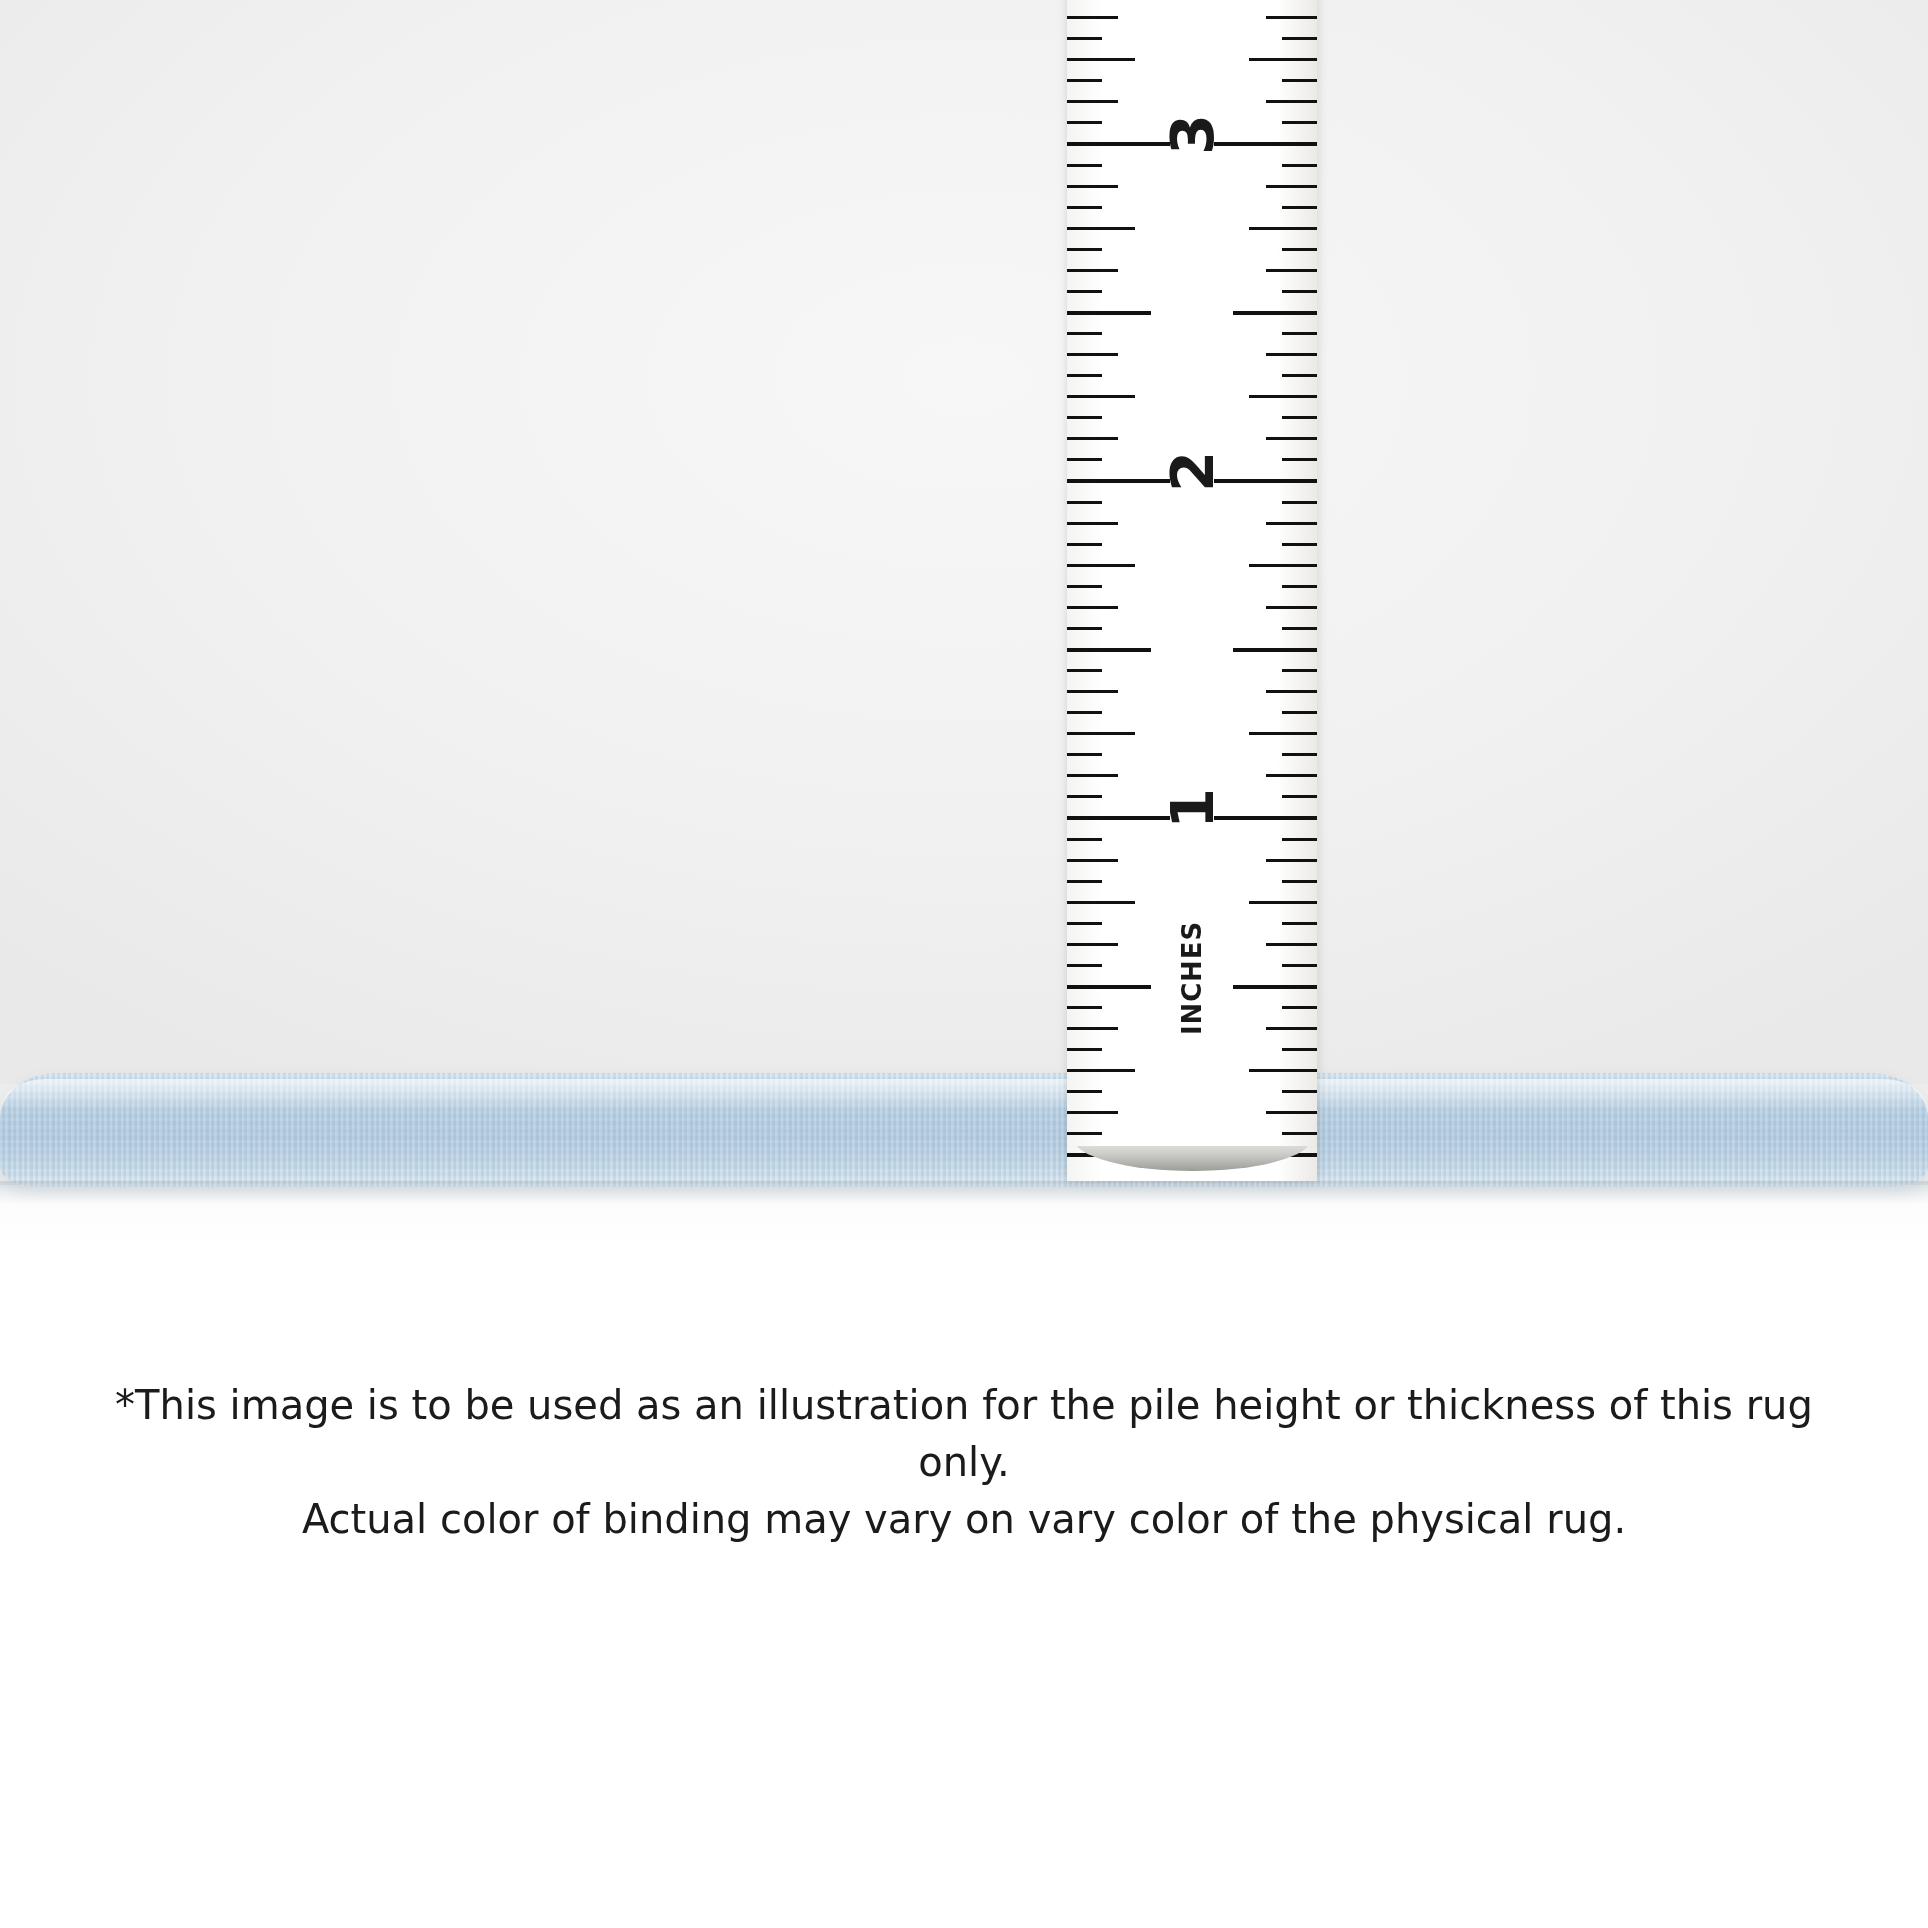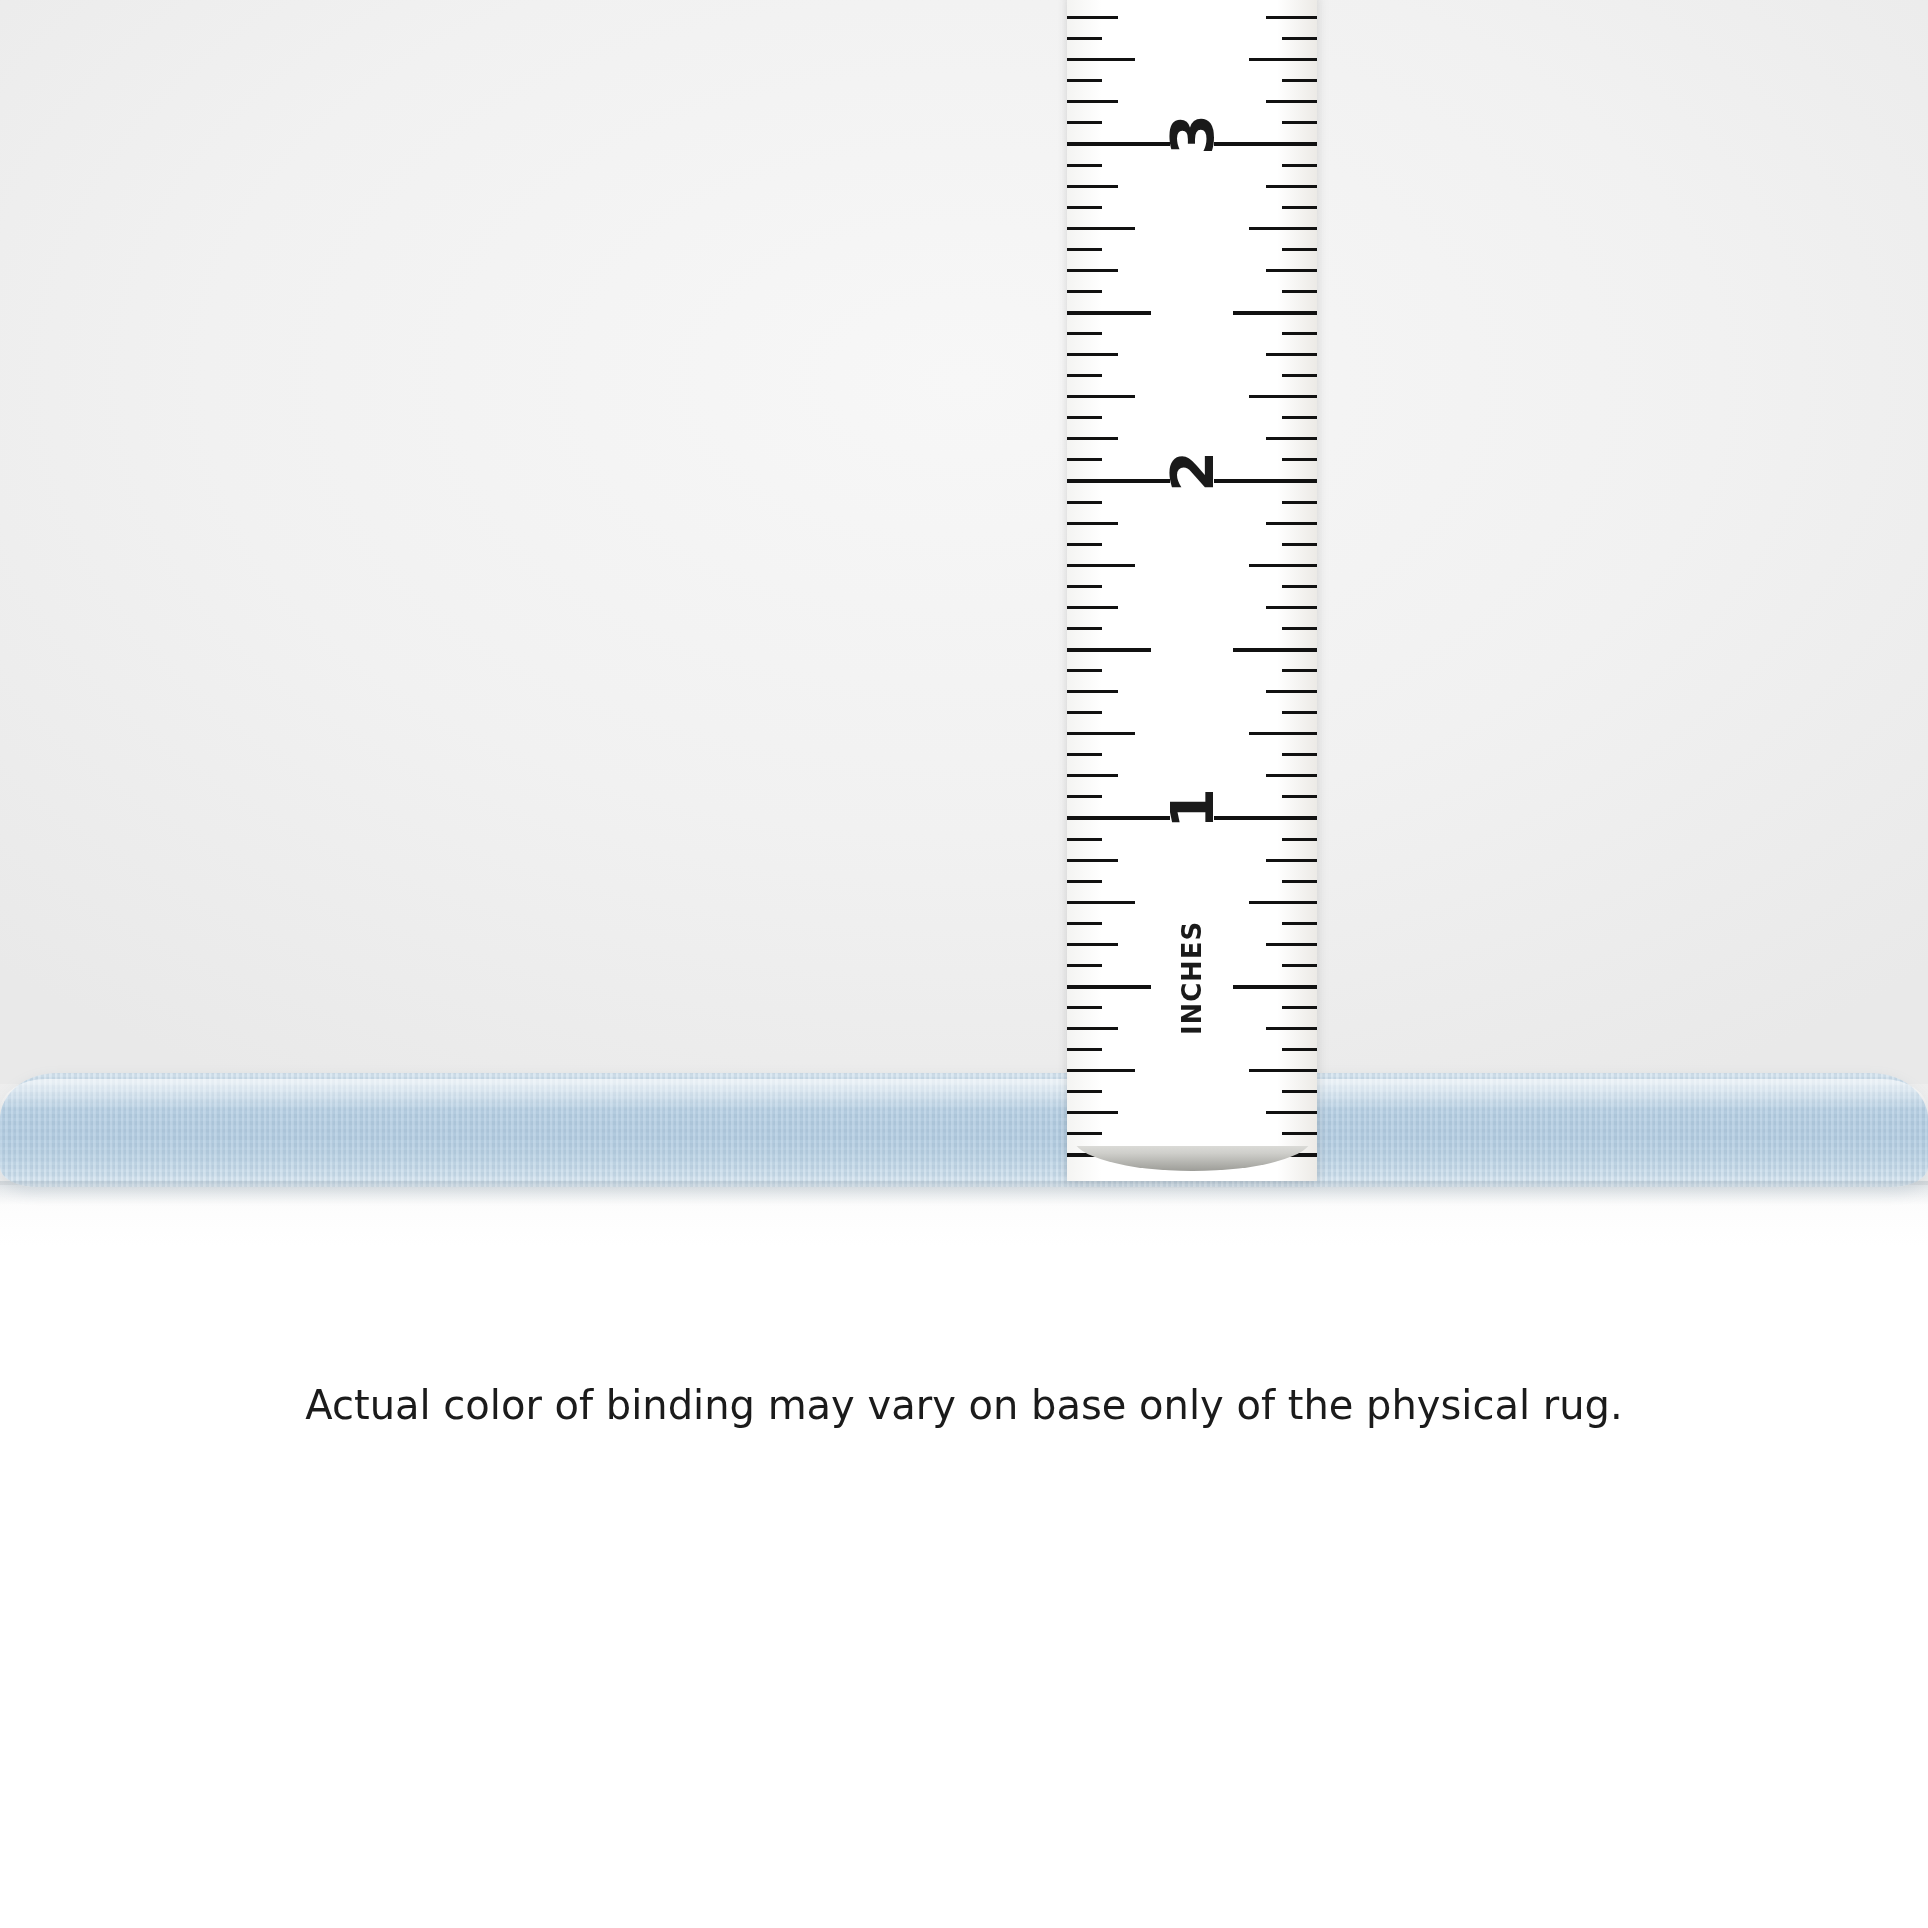--- a/index.html
+++ b/index.html
@@ -329,17 +329,18 @@
         </div>
       <div class="num" id="num3" style="top: 109px; left: 0px; width: 250px; text-align: center;">3</div>
       <div class="num" id="num2" style="top: 446px; left: 0px; width: 250px; text-align: center;">2</div>
       <div class="num" id="num1" style="top: 783px; left: 0px; width: 250px; text-align: center;">1</div>
       <div class="inches-label" id="inchesLabel" style="top: 967px; left: 0px; width: 250px; text-align: center;">INCHES</div>
     </div>
     <div class="ruler-tip"></div>
   </div>
 
   <div class="caption">
-    <span class="line">Actual color of binding may vary on base only of the physical rug.</span>
+    <span class="line">*This image is to be used as an illustration for the pile height or thickness of this rug only.</span>
+    <span class="line">Actual color of binding may vary on vary color of the physical rug.</span>
   </div>
 
 </div>
 
 
 </body></html>

